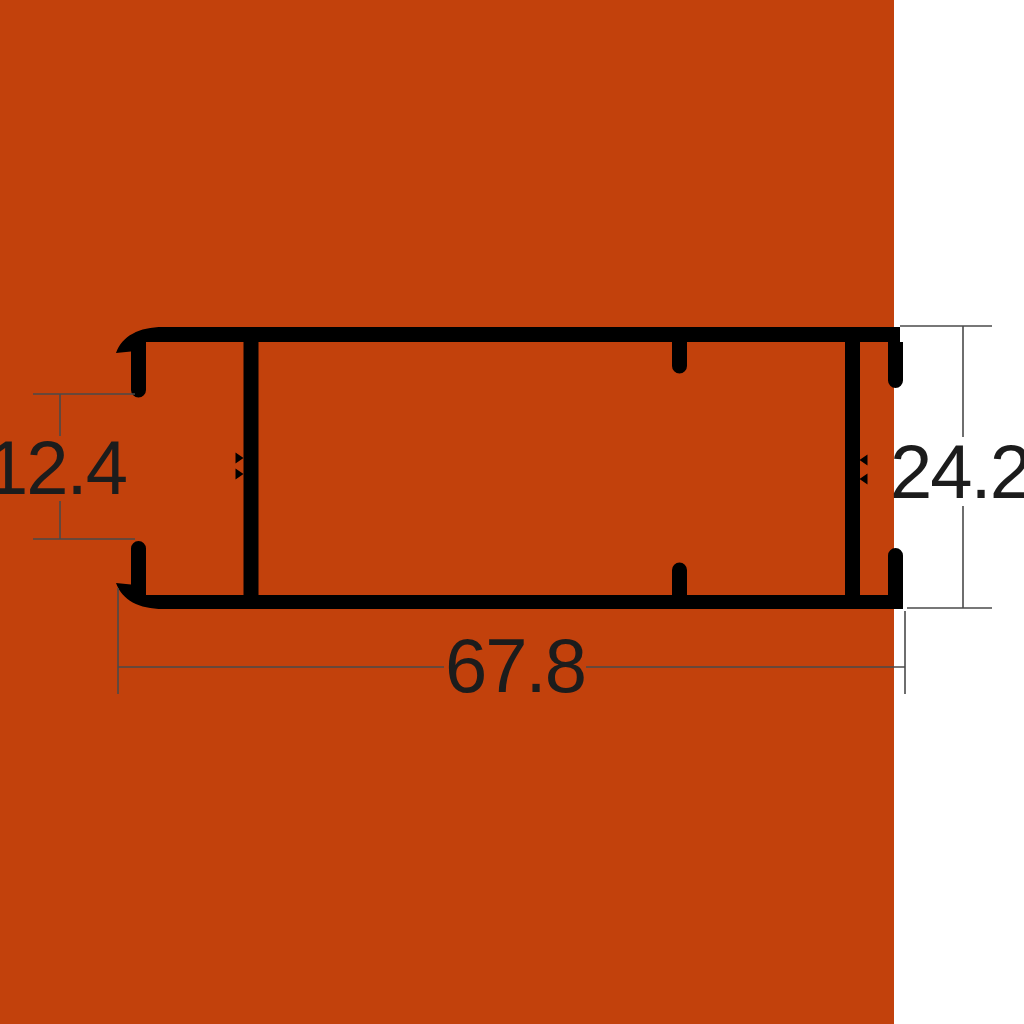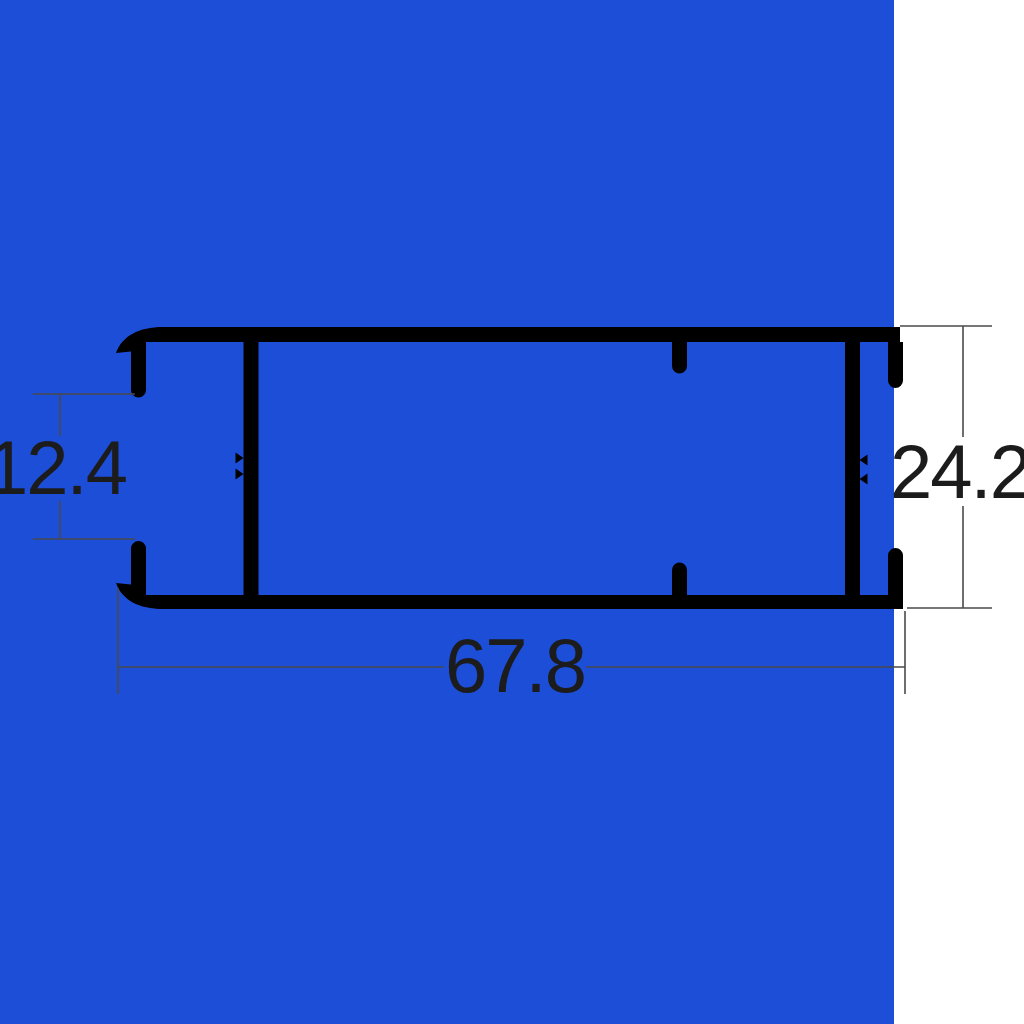--- a/index.html
+++ b/index.html
@@ -8,21 +8,21 @@
     background: #ffffff;
     width: 1024px;
     height: 1024px;
     overflow: hidden;
     font-family: "Liberation Sans", sans-serif;
   }
   .canvas-wrap {
     position: relative;
     width: 894px;
     height: 1024px;
-    background: #1d4ed8;
+    background: #c2410c;
   }
   svg { display: block; }
   .profile-solid { fill: #000000; stroke: none; }
   .dim-line {
     stroke: #4a4a4a;
     stroke-width: 1.6;
     fill: none;
   }
   .dim-text {
     fill: #1c1c1c;

